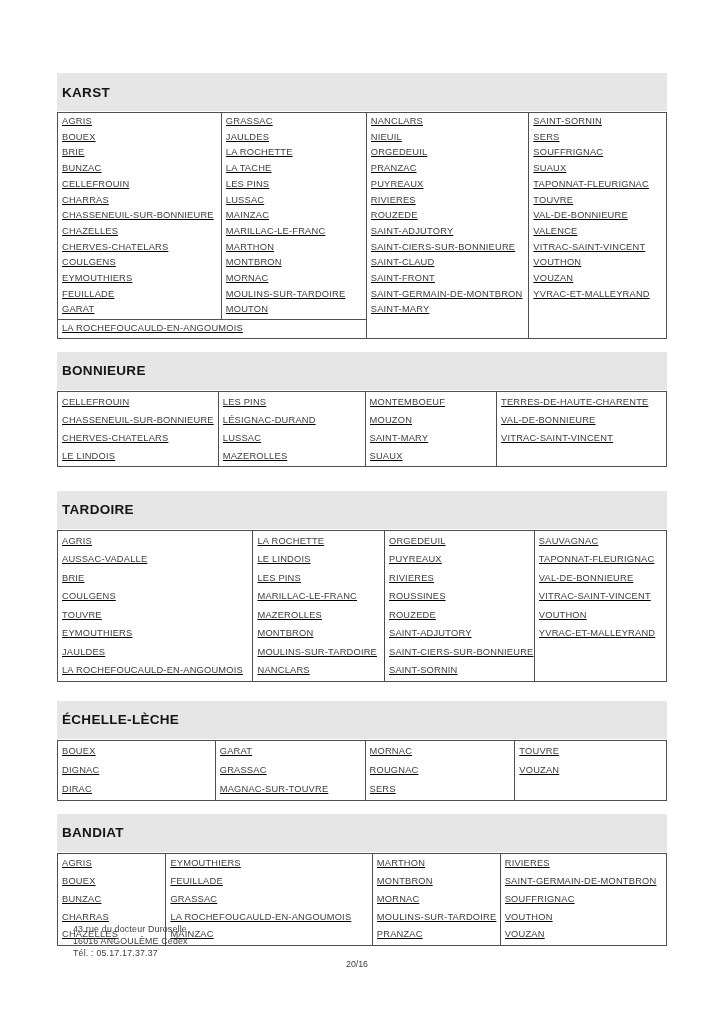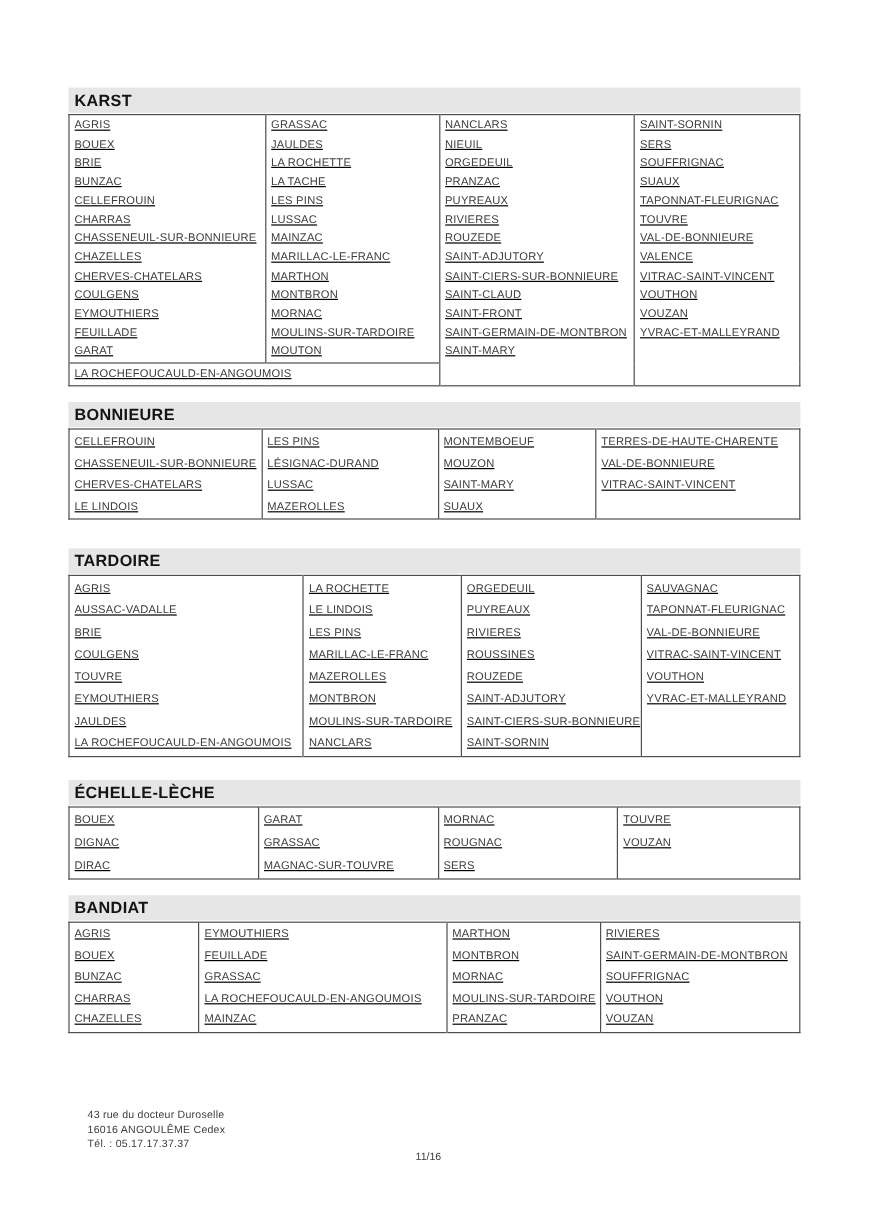--- a/index.html
+++ b/index.html
@@ -8,21 +8,21 @@
     background:#ffffff;
     font-family:"Liberation Sans","DejaVu Sans",sans-serif;
     position:relative;
     overflow:hidden;
   }
   .page{position:absolute;inset:0;background:#fff;}
   .content{position:absolute;left:57px;top:73px;width:610px;}
 
   .section{margin:0 0 13px 0;}
   .band{
-    height:21px;
+    height:38px;
     background:var(--band-bg,#e6e6e6);
     display:flex;align-items:center;
     margin-bottom:1px;
   }
   .band-title{
     font-size:13.5px;font-weight:bold;
     color:var(--title-color,#141414);
     letter-spacing:.3px;
     padding-left:5px;
   }
@@ -342,14 +342,14 @@
           </tbody>
         </table>
       </section>
     </div>
 
   <div class="footer">
     <div class="footer-line">43 rue du docteur Duroselle</div>
     <div class="footer-line">16016 ANGOULÊME Cedex</div>
     <div class="footer-line">Tél. : 05.17.17.37.37</div>
   </div>
-  <div class="page-number">11/16</div>
+  <div class="page-number">20/16</div>
 </div>
 
 </body></html>

